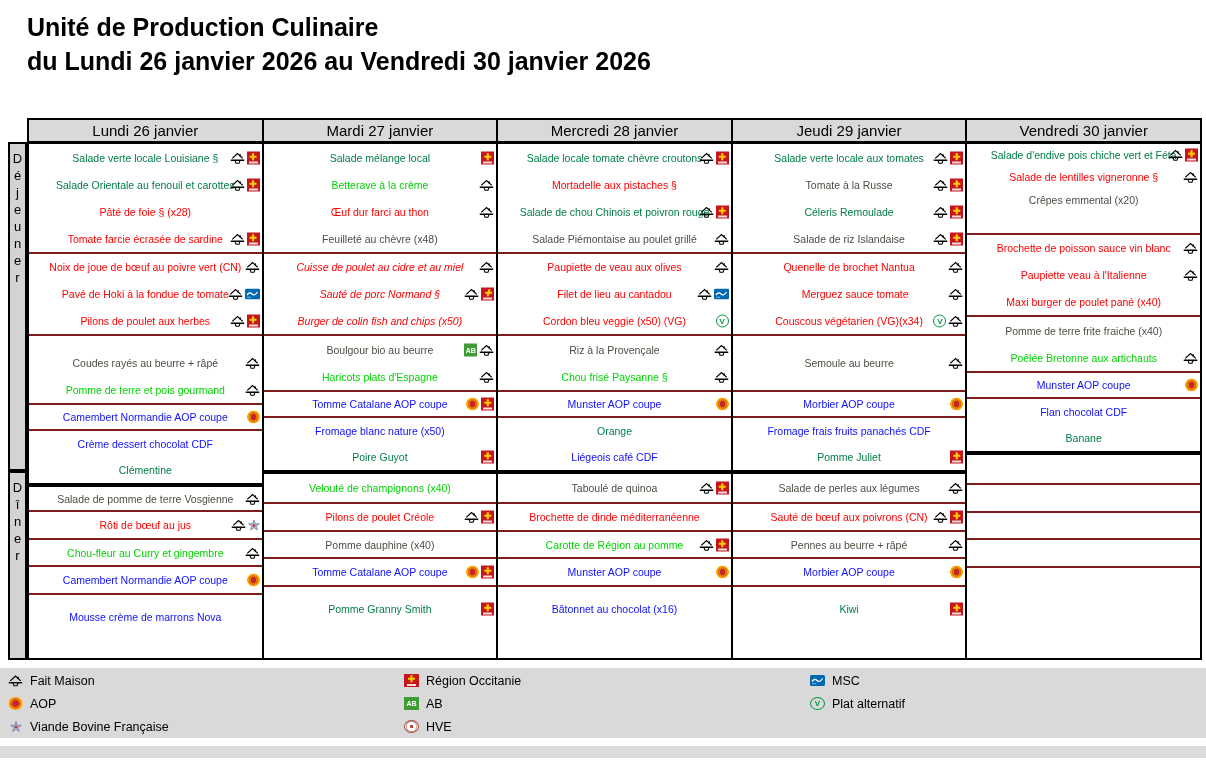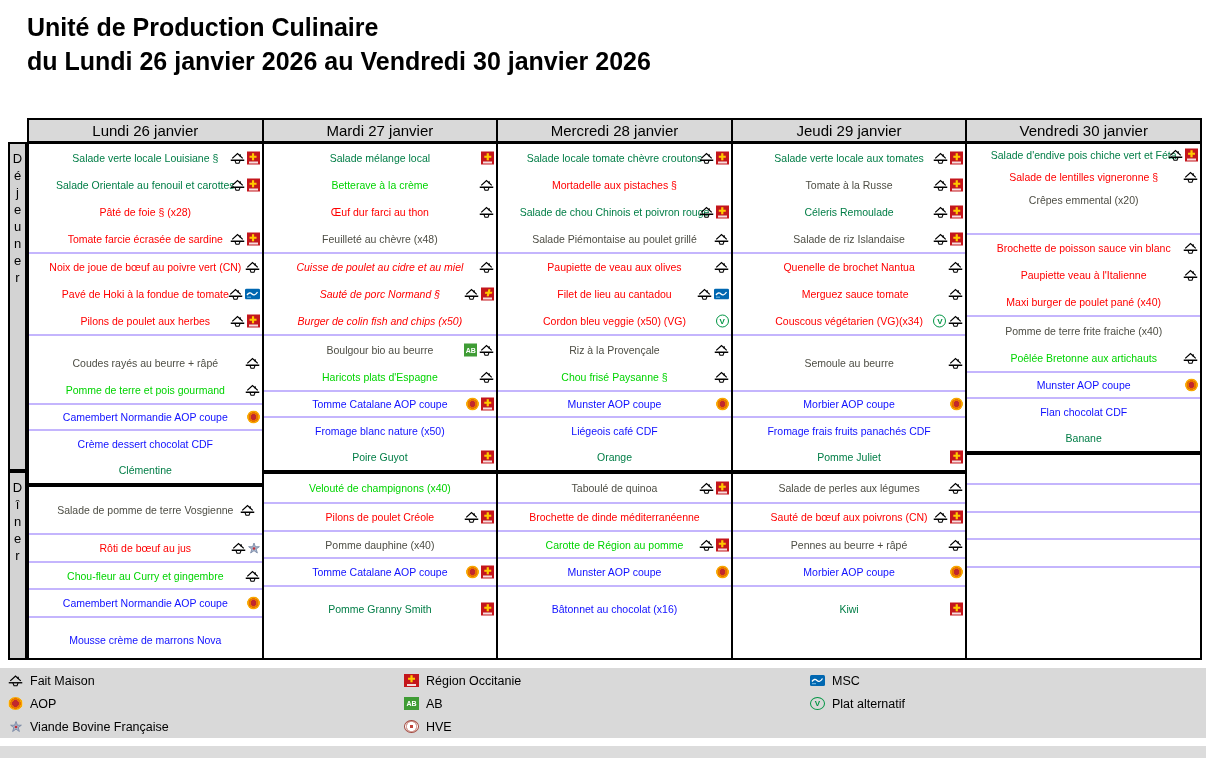--- a/index.html
+++ b/index.html
@@ -14,21 +14,21 @@
          line-height:17px;white-space:pre-line;}
   .sidebar-divider{position:absolute;top:325px;left:-2px;width:19px;height:4px;background:#000;}
   .menu-table{position:absolute;left:27px;top:118px;width:1175px;height:542px;
               display:flex;border:2px solid #000;box-sizing:border-box;background:#fff;}
   .day-col{flex:1 1 0;min-width:0;display:flex;flex-direction:column;
            border-right:2px solid #000;box-sizing:border-box;}
   .day-col:last-child{border-right:none;}
   .day-header{height:24px;flex:none;background:#d9d9d9;border-bottom:3px solid #000;
               display:flex;align-items:center;justify-content:center;font-size:15px;
               box-sizing:border-box;}
-  .sec{flex:none;box-sizing:border-box;border-bottom:2px solid #c4b5fd;
+  .sec{flex:none;box-sizing:border-box;border-bottom:2px solid #7f1d1d;
        display:flex;flex-direction:column;}
   .sec.lunch-last{border-bottom:4px solid #000;}
   .sec.last{border-bottom:none;}
   .item{flex:1 1 0;position:relative;display:flex;align-items:center;justify-content:center;
         padding:0 24px;min-height:0;}
   .sec.dd .item{align-items:flex-start;padding-top:16px;}
   .item .txt{font-size:10.5px;line-height:12px;text-align:center;white-space:nowrap;}
   .icons{position:absolute;right:2px;top:50%;transform:translateY(-50%);
          display:flex;gap:2px;align-items:center;}
   .sec.dd .icons{top:22px;}
@@ -223,21 +223,21 @@
           </div>
         </div>
         <div class="sec lunch-last" style="height: 56px;">
           <div class="item">
             <span class="txt" style="color: rgb(16, 16, 255);">Crème dessert chocolat CDF</span>
           </div>
           <div class="item">
             <span class="txt" style="color: rgb(0, 125, 70);">Clémentine</span>
           </div>
         </div>
-        <div class="sec" style="height: 48px; align-items: center;">
+        <div class="sec" style="height: 25px;">
           <div class="item">
             <span class="txt" style="color: rgb(77, 77, 68);">Salade de pomme de terre Vosgienne</span>
             <span class="icons">
               <span class="ic ic-fm">
                 <svg width="15" height="13" viewBox="0 0 20 17">
                   <path d="M3 9 L10 2.5 L17 9" fill="none" stroke="#000" stroke-width="1.7"></path>
                   <path d="M13.5 3.5 V6.5" stroke="#000" stroke-width="1.7"></path>
                   <path d="M1 11.5 H19" stroke="#000" stroke-width="1.8"></path>
                   <path d="M6.5 11.5 L8 15.5 H12 L13.5 11.5" fill="none" stroke="#000" stroke-width="1.4"></path>
                 </svg>
@@ -606,24 +606,24 @@
         <div class="sec" style="height: 26px;">
           <div class="item">
             <span class="txt" style="color: rgb(16, 16, 255);">Munster AOP coupe</span>
             <span class="icons">
               <span class="ic ic-aop"></span>
             </span>
           </div>
         </div>
         <div class="sec lunch-last" style="height: 56px;">
           <div class="item">
+            <span class="txt" style="color: rgb(0, 125, 70);">Orange</span>
+          </div>
+          <div class="item">
             <span class="txt" style="color: rgb(16, 16, 255);">Liégeois café CDF</span>
-          </div>
-          <div class="item">
-            <span class="txt" style="color: rgb(0, 125, 70);">Orange</span>
           </div>
         </div>
         <div class="sec" style="height: 30px;">
           <div class="item">
             <span class="txt" style="color: rgb(77, 77, 68);">Taboulé de quinoa</span>
             <span class="icons">
               <span class="ic ic-fm">
                 <svg width="15" height="13" viewBox="0 0 20 17">
                   <path d="M3 9 L10 2.5 L17 9" fill="none" stroke="#000" stroke-width="1.7"></path>
                   <path d="M13.5 3.5 V6.5" stroke="#000" stroke-width="1.7"></path>

